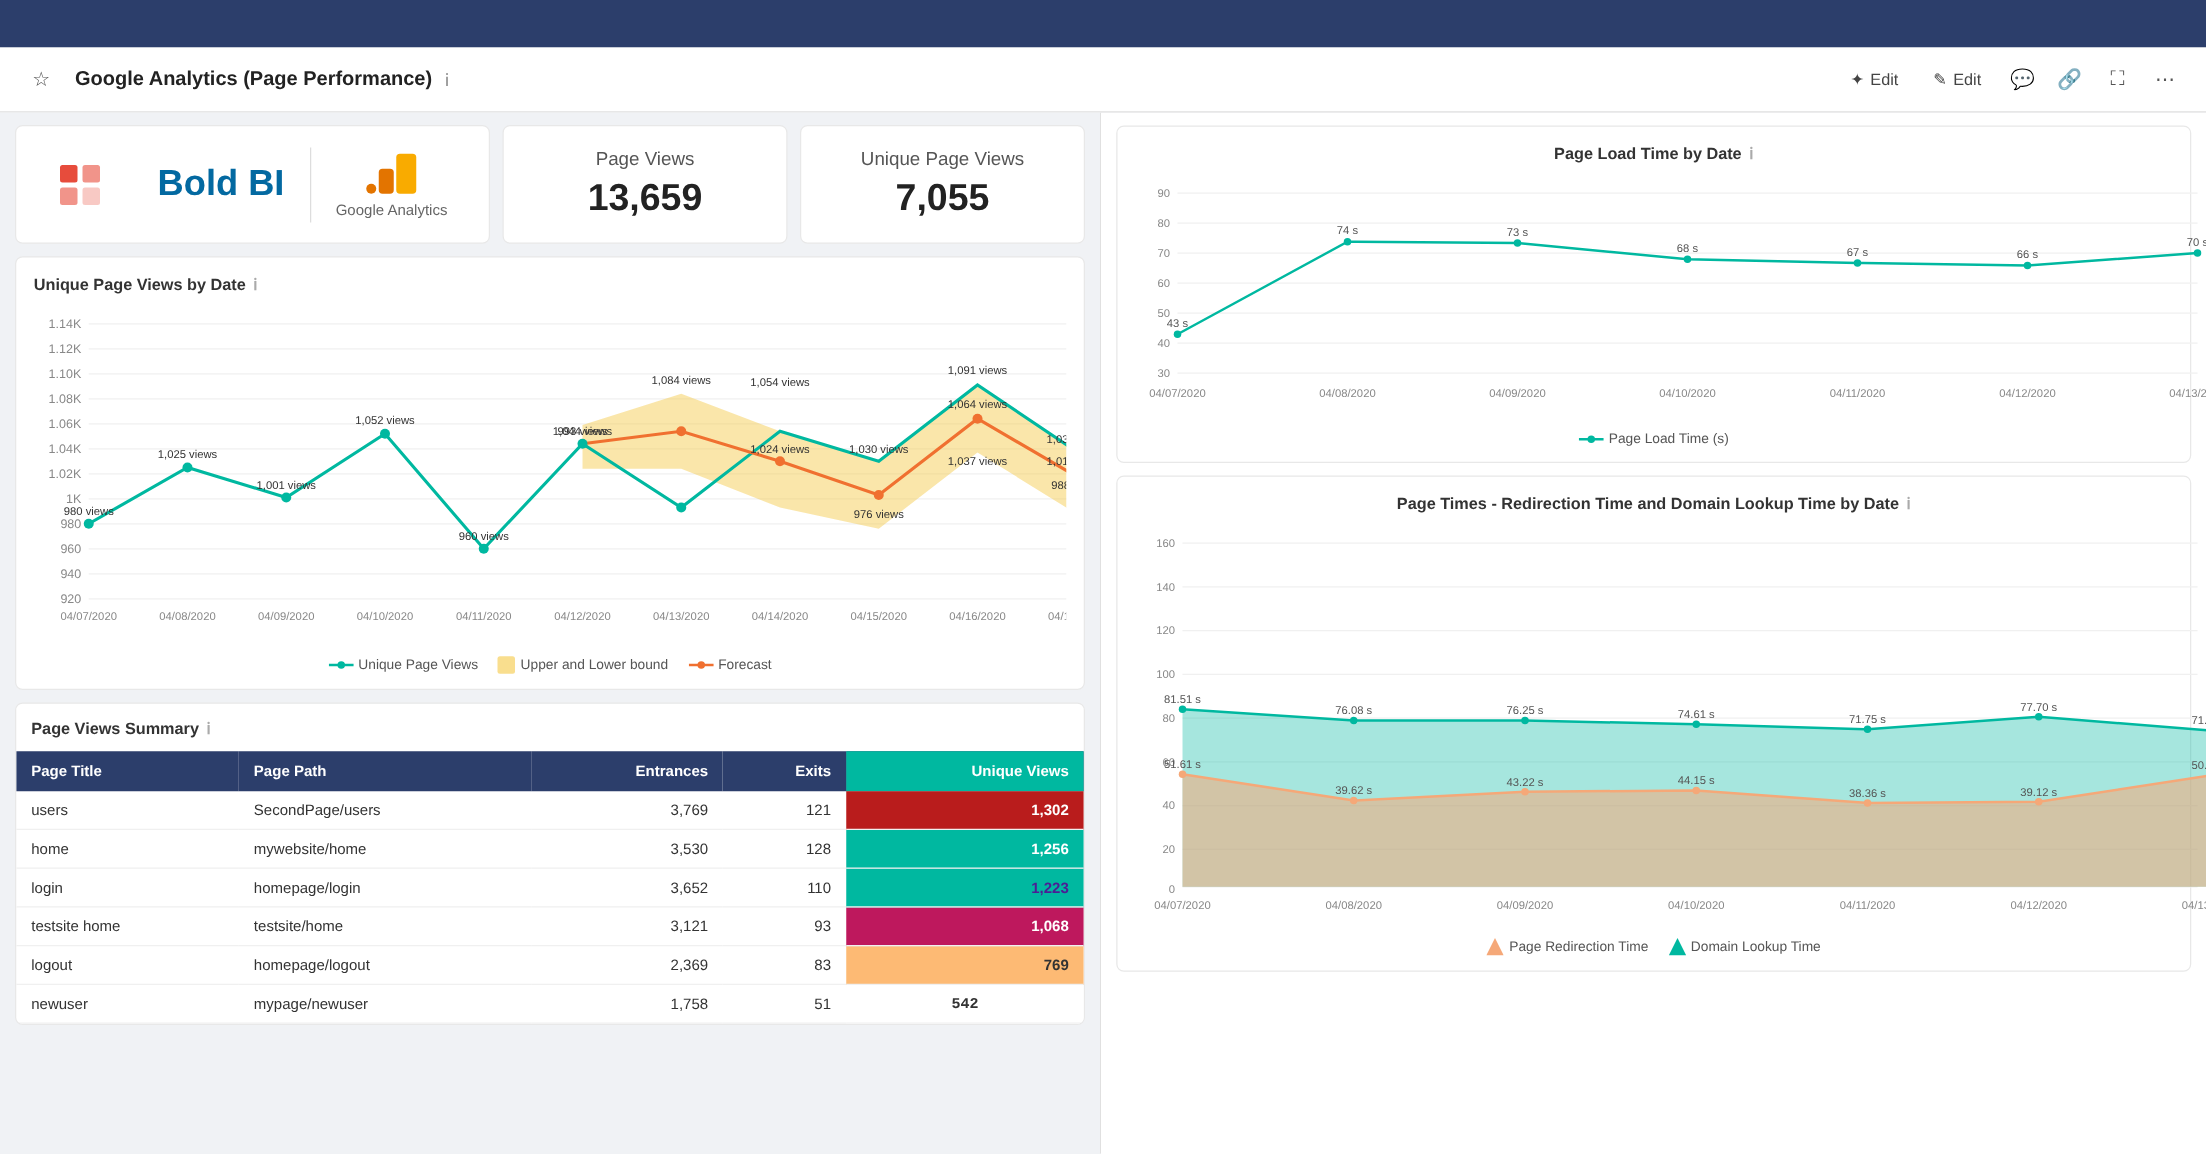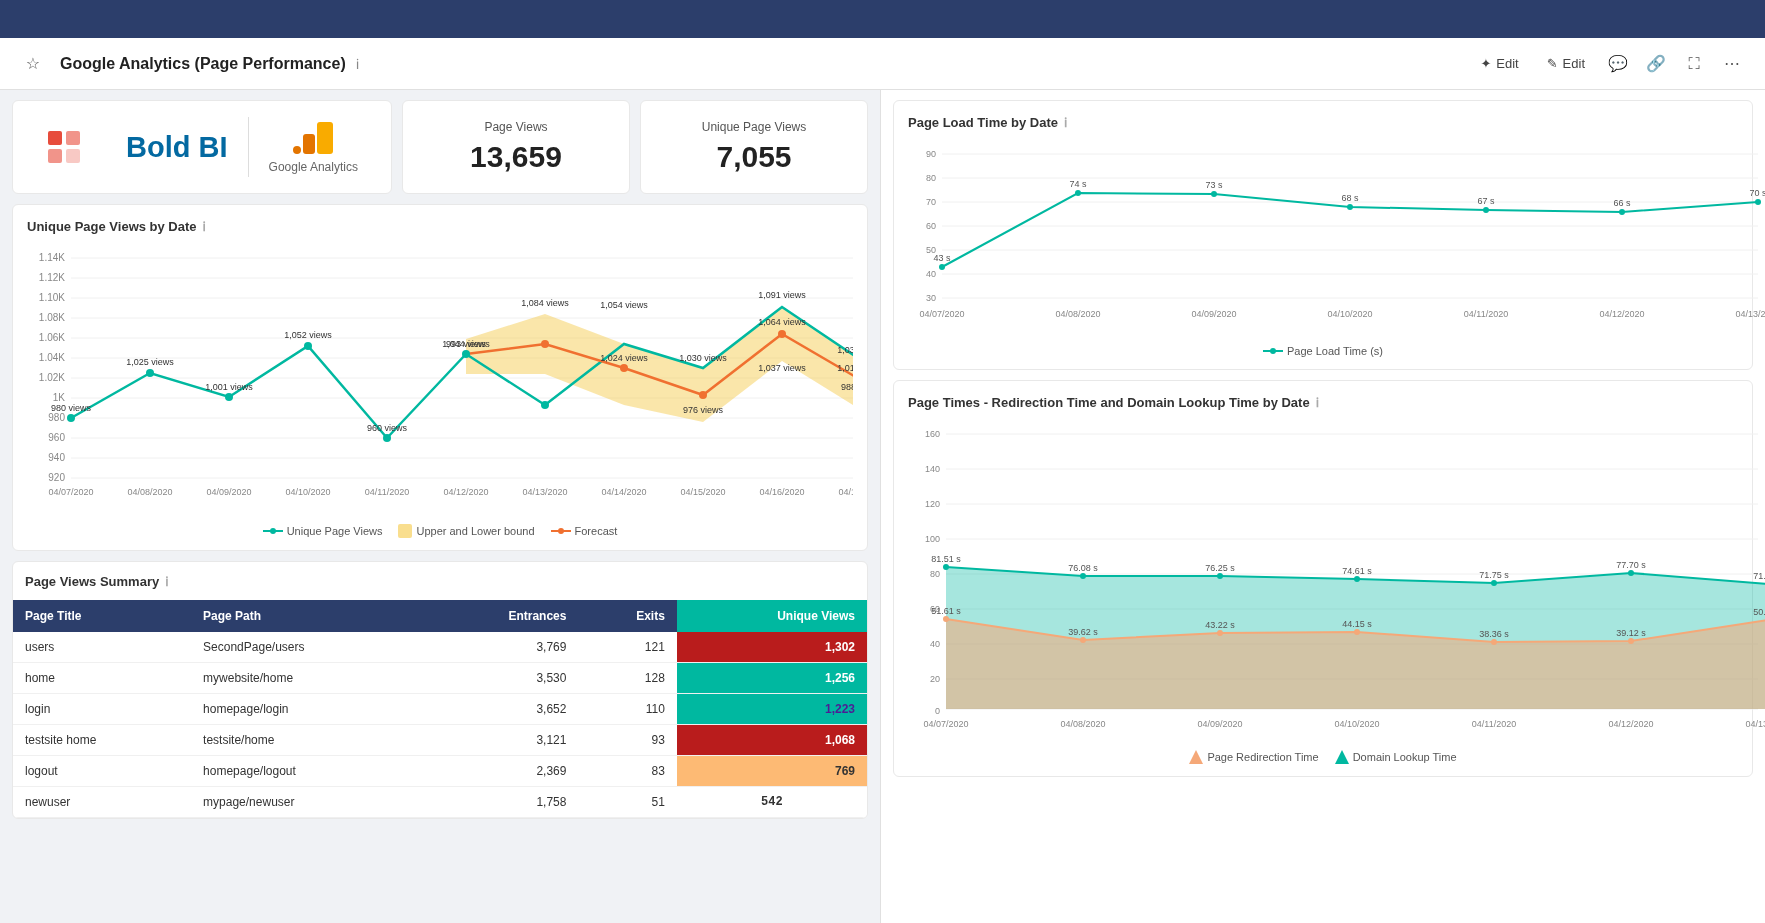--- a/index.html
+++ b/index.html
@@ -89,21 +89,21 @@
     .ga-logo { display: flex; flex-direction: column; align-items: center; }
     .ga-text { font-size: 12px; color: #666; margin-top: 4px; }
 
     .metric-card {
       background: #fff;
       border-radius: 6px;
       padding: 18px 24px;
       border: 1px solid #e8e8e8;
       display: flex; flex-direction: column; align-items: center; justify-content: center;
     }
-    .metric-label { font-size: 12px; color: #555; margin-bottom: 6px; }
+    .metric-label { font-size: 15px; color: #555; margin-bottom: 6px; }
     .metric-value { font-size: 30px; font-weight: 700; color: #222; }
 
     
     .chart-card {
       background: #fff;
       border-radius: 6px;
       padding: 12px 14px;
       border: 1px solid #e8e8e8;
       margin-bottom: 10px;
     }
@@ -139,21 +139,21 @@
     tbody tr:nth-child(1) td:nth-child(5) { background: #00b8a0; }
     tbody tr:nth-child(2) td:nth-child(5) { background: #00b8a0; }
     tbody tr:nth-child(3) td:nth-child(5) { background: #00b8a0; }
     tbody tr:nth-child(4) td:nth-child(5) { background: #00b8a0; }
     tbody tr:nth-child(5) td:nth-child(5) { background: #fdba74; color: #333; }
     tbody tr:nth-child(6) td:nth-child(5) { background: #fff; color: #333; }
 
     
     .right-chart-title {
       font-size: 13px; font-weight: 600; color: #333;
-      margin-bottom: 8px; display: flex; align-items: center; gap: 6px;
+      margin-bottom: 8px; display: flex; align-items: center; gap: 6px; justify-content: center;
     }
   </style>
 </head>
 <body>
 
 <div class="topbar"></div>
 
 <div class="header">
   <div class="header-left">
     <button class="header-icon-btn">
@@ -372,21 +372,21 @@
       <td>homepage/login</td>
       <td style="text-align:right">3,652</td>
       <td style="text-align:right">110</td>
       <td style="text-align:right;background:#00b8a0;color:#4c1d95;font-weight:600;">1,223</td>
     </tr>
             <tr>
       <td>testsite home</td>
       <td>testsite/home</td>
       <td style="text-align:right">3,121</td>
       <td style="text-align:right">93</td>
-      <td style="text-align:right;background:#b91c1c;color:#fff;font-weight:600;padding-left:29px;">1,068</td>
+      <td style="text-align:right;background:#be185d;color:#fff;font-weight:600;padding-left:29px;">1,068</td>
     </tr>
             <tr>
       <td>logout</td>
       <td>homepage/logout</td>
       <td style="text-align:right">2,369</td>
       <td style="text-align:right">83</td>
       <td style="text-align:right;">769</td>
     </tr>
             <tr>
       <td>newuser</td>

